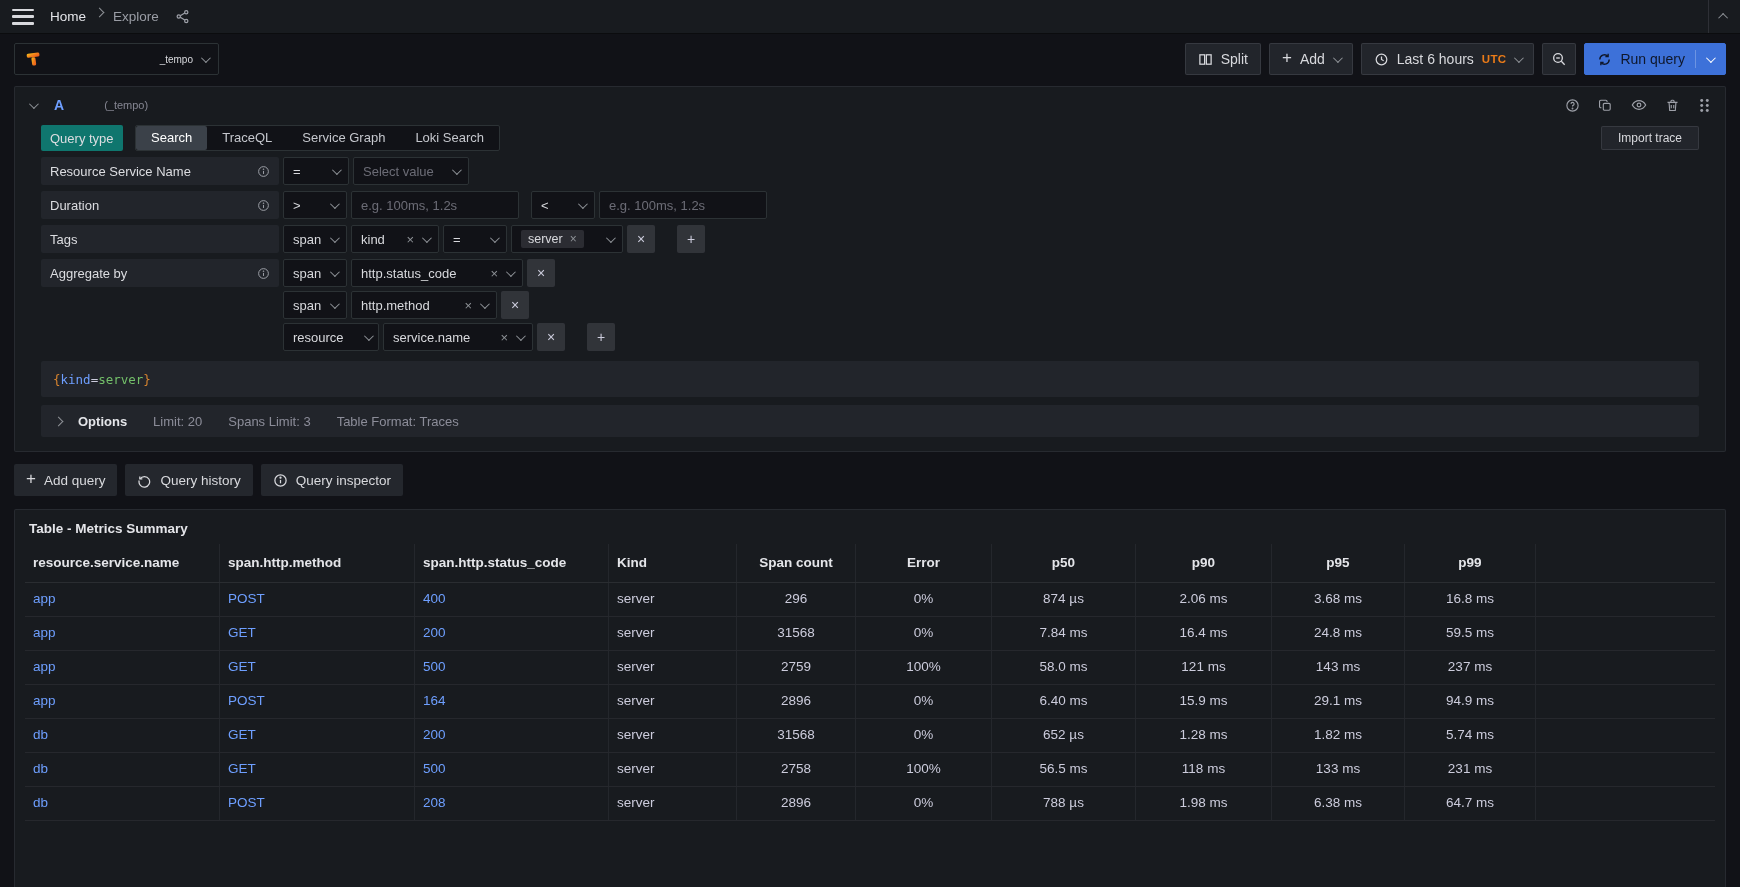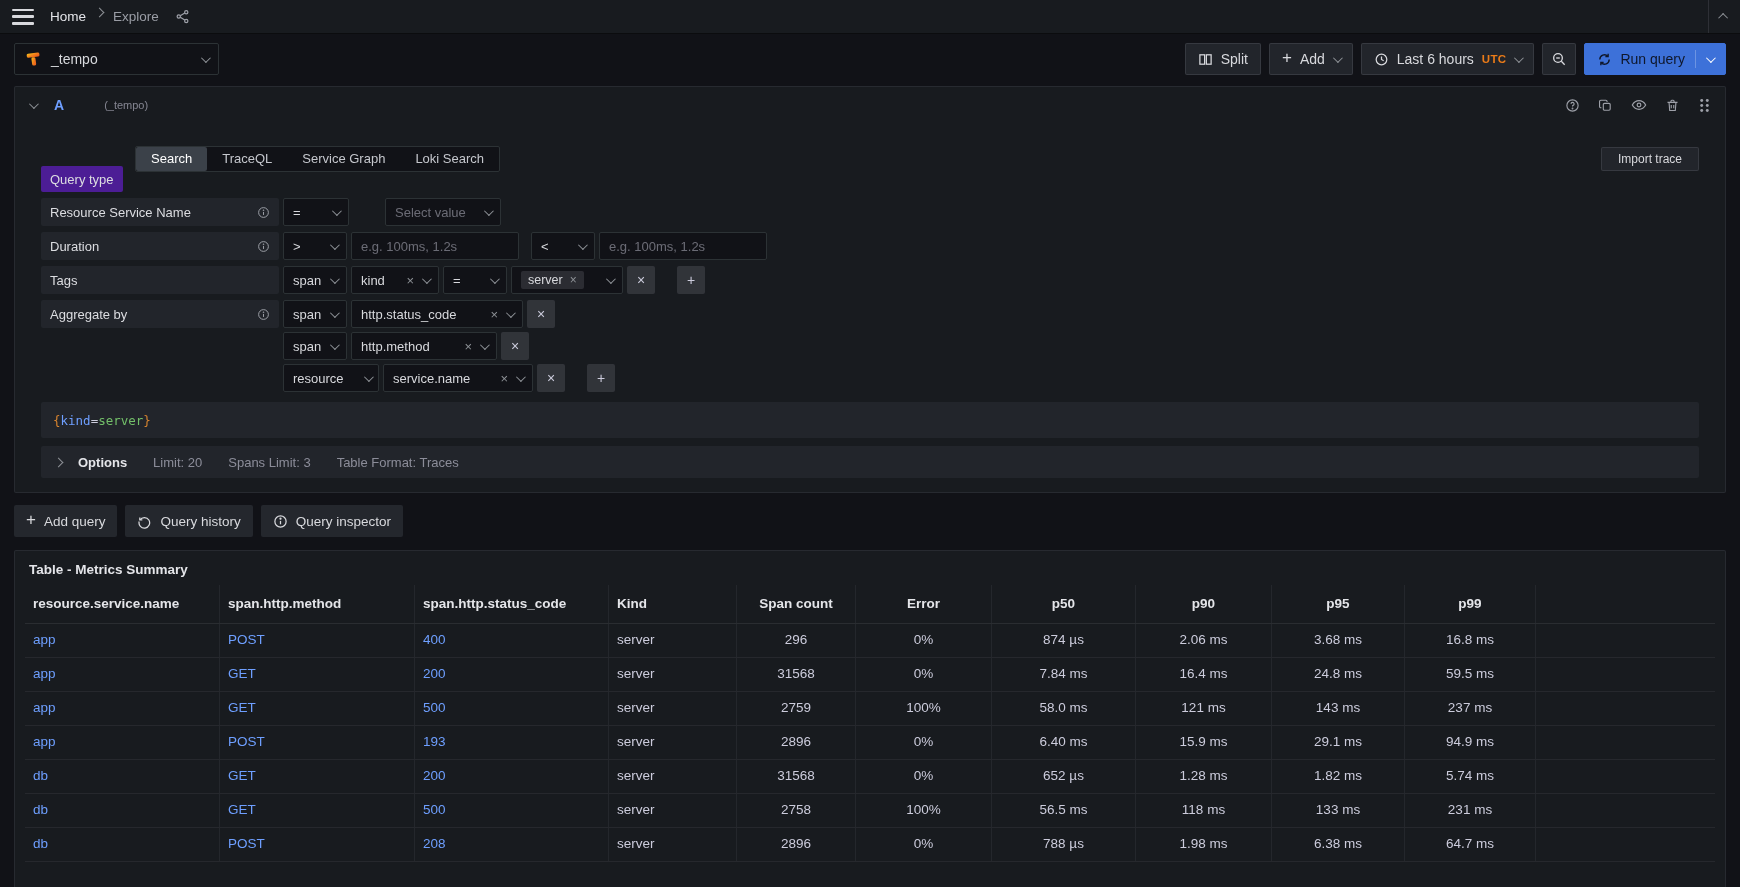--- a/index.html
+++ b/index.html
@@ -22,21 +22,21 @@
   .hamburger span { height:2.5px; background:#d8d9dd; border-radius:1px; }
   .crumbs { display:flex; align-items:flex-start; gap:10px; margin-left:16px; }
   .crumb-home { color:#e3e4e8; font-weight:500; font-size:13.5px; cursor:pointer; }
   .crumb-cur { color:#9a9da5; font-size:13.5px; }
   .nav-right { margin-left:auto; height:100%; display:flex; align-items:center;
     border-left:1px solid rgba(204,204,220,.12); padding:0 12px; }
   
   .toolbar { display:flex; align-items:center; padding:9px 14px 0 14px; gap:8px; }
   .ds-picker { width:205px; height:32px; background:#111217; border:1px solid #2c3235;
     border-radius:2px; display:flex; align-items:center; gap:8px; padding:0 10px; cursor:pointer; }
-  .ds-picker .name { font-size:14px; color:#d8d9dd; flex:1; }
+  .ds-picker .name { font-size:10px; color:#d8d9dd; flex:1;text-align:right; }
   .tb-right { margin-left:auto; display:flex; align-items:center; gap:8px; }
   .btn { height:32px; background:#22252b; border:1px solid rgba(204,204,220,.12); border-radius:2px;
     color:#d8d9dd; display:inline-flex; align-items:center; gap:8px; padding:0 12px;
     font-size:14px; font-weight:500; font-family:inherit; cursor:pointer; white-space:nowrap; }
   .btn.icon-only { padding:0 8px; }
   .btn-primary { background:#3d71d9; border-color:#3d71d9; color:#0f172a; }
   .utc { color:#eb7b18; font-size:11.5px; font-weight:600; letter-spacing:.3px; }
   .run-divider { width:1px; height:18px; background:rgba(255,255,255,.25); margin:0 2px; }
   
   .panel { margin:11px 14px 0 14px; background:#181b1f;
@@ -46,22 +46,22 @@
   .q-head .refid { color:#6e9fff; font-weight:600; font-size:14px; margin-left:18px; cursor:pointer; }
   .q-head .hint { color:rgba(204,204,220,.6); font-size:11px; margin-left:40px; }
   .q-head-icons { margin-left:auto; display:flex; align-items:center; gap:18px; }
   .q-head-icons .ico { cursor:pointer; }
   
   .q-body { padding:2px 26px 14px 26px; }
   .qrow { display:flex; align-items:flex-start; gap:4px; margin-bottom:6px; }
   .flabel { width:238px; height:28px; background:#22252b; border-radius:2px; flex:none;
     display:flex; align-items:center; padding:0 9px; font-weight:500; font-size:13px; color:#dcdde1; }
   .flabel .info { margin-left:auto; }
-  .radio-label { width:82px; height:26px; background:#4c1d95; border-radius:2px; flex:none;
-    display:flex; align-items:center; padding:0 9px; font-weight:500; color:#dcdde1;margin-top:41px; }
+  .radio-label { width:82px; height:26px; background:#0f766e; border-radius:2px; flex:none;
+    display:flex; align-items:center; padding:0 9px; font-weight:500; color:#dcdde1; }
   .radio-group { height:26px; display:flex; background:#111217; border:1px solid #2c3235; border-radius:2px; margin-left:8px; }
   .radio-opt { padding:0 15px; line-height:24px; font-size:13px; color:#c5c7cd; cursor:pointer; border-radius:2px; }
   .radio-opt.active { background:#3b4149; color:#fff; }
   .sel { height:28px; background:#111217; border:1px solid #2c3235; border-radius:2px;
     display:flex; align-items:center; gap:8px; padding:0 9px; font-size:13px; color:#d8d9dd;
     cursor:pointer; flex:none; }
   .sel .sp { flex:1; }
   .sel .clear-x { color:#8e9297; font-size:13px; line-height:1; cursor:pointer; }
   .chip { background:rgba(204,204,220,.14); border-radius:2px; padding:2px 7px;
     display:inline-flex; align-items:center; gap:7px; font-size:12.5px; }
@@ -274,21 +274,21 @@
             <circle cx="12" cy="12" r="9"></circle>
               <line x1="12" y1="11" x2="12" y2="16.5"></line>
               <circle cx="12" cy="7.8" r="0.7" fill="currentColor"></circle>
           </svg>
         </span>
       </div>
       <div class="sel" style="width:66px;">
         <span class="sp">=</span>
         <i class="chev"></i>
       </div>
-      <div class="sel" style="width:116px;margin-left:32px;">
+      <div class="sel" style="width:116px;">
         <span class="sp placeholder-txt">Select value</span>
         <i class="chev"></i>
       </div>
     </div>
 
     <div class="qrow">
       <div class="flabel">
         <span>Duration</span>
         <span class="info ico">
           <svg width="13" height="13" viewBox="0 0 24 24" fill="none" stroke="currentColor" stroke-width="1.8">
@@ -489,21 +489,21 @@
         <div class="t-cell right">100%</div>
         <div class="t-cell right">58.0 ms</div>
         <div class="t-cell right">121 ms</div>
         <div class="t-cell right">143 ms</div>
         <div class="t-cell right">237 ms</div>
         <div class="t-cell filler"></div>
       </div>
       <div class="t-row">
         <div class="t-cell left link">app</div>
         <div class="t-cell left link">POST</div>
-        <div class="t-cell left link">193</div>
+        <div class="t-cell left link">164</div>
         <div class="t-cell left">server</div>
         <div class="t-cell right">2896</div>
         <div class="t-cell right">0%</div>
         <div class="t-cell right">6.40 ms</div>
         <div class="t-cell right">15.9 ms</div>
         <div class="t-cell right">29.1 ms</div>
         <div class="t-cell right">94.9 ms</div>
         <div class="t-cell filler"></div>
       </div>
       <div class="t-row">

